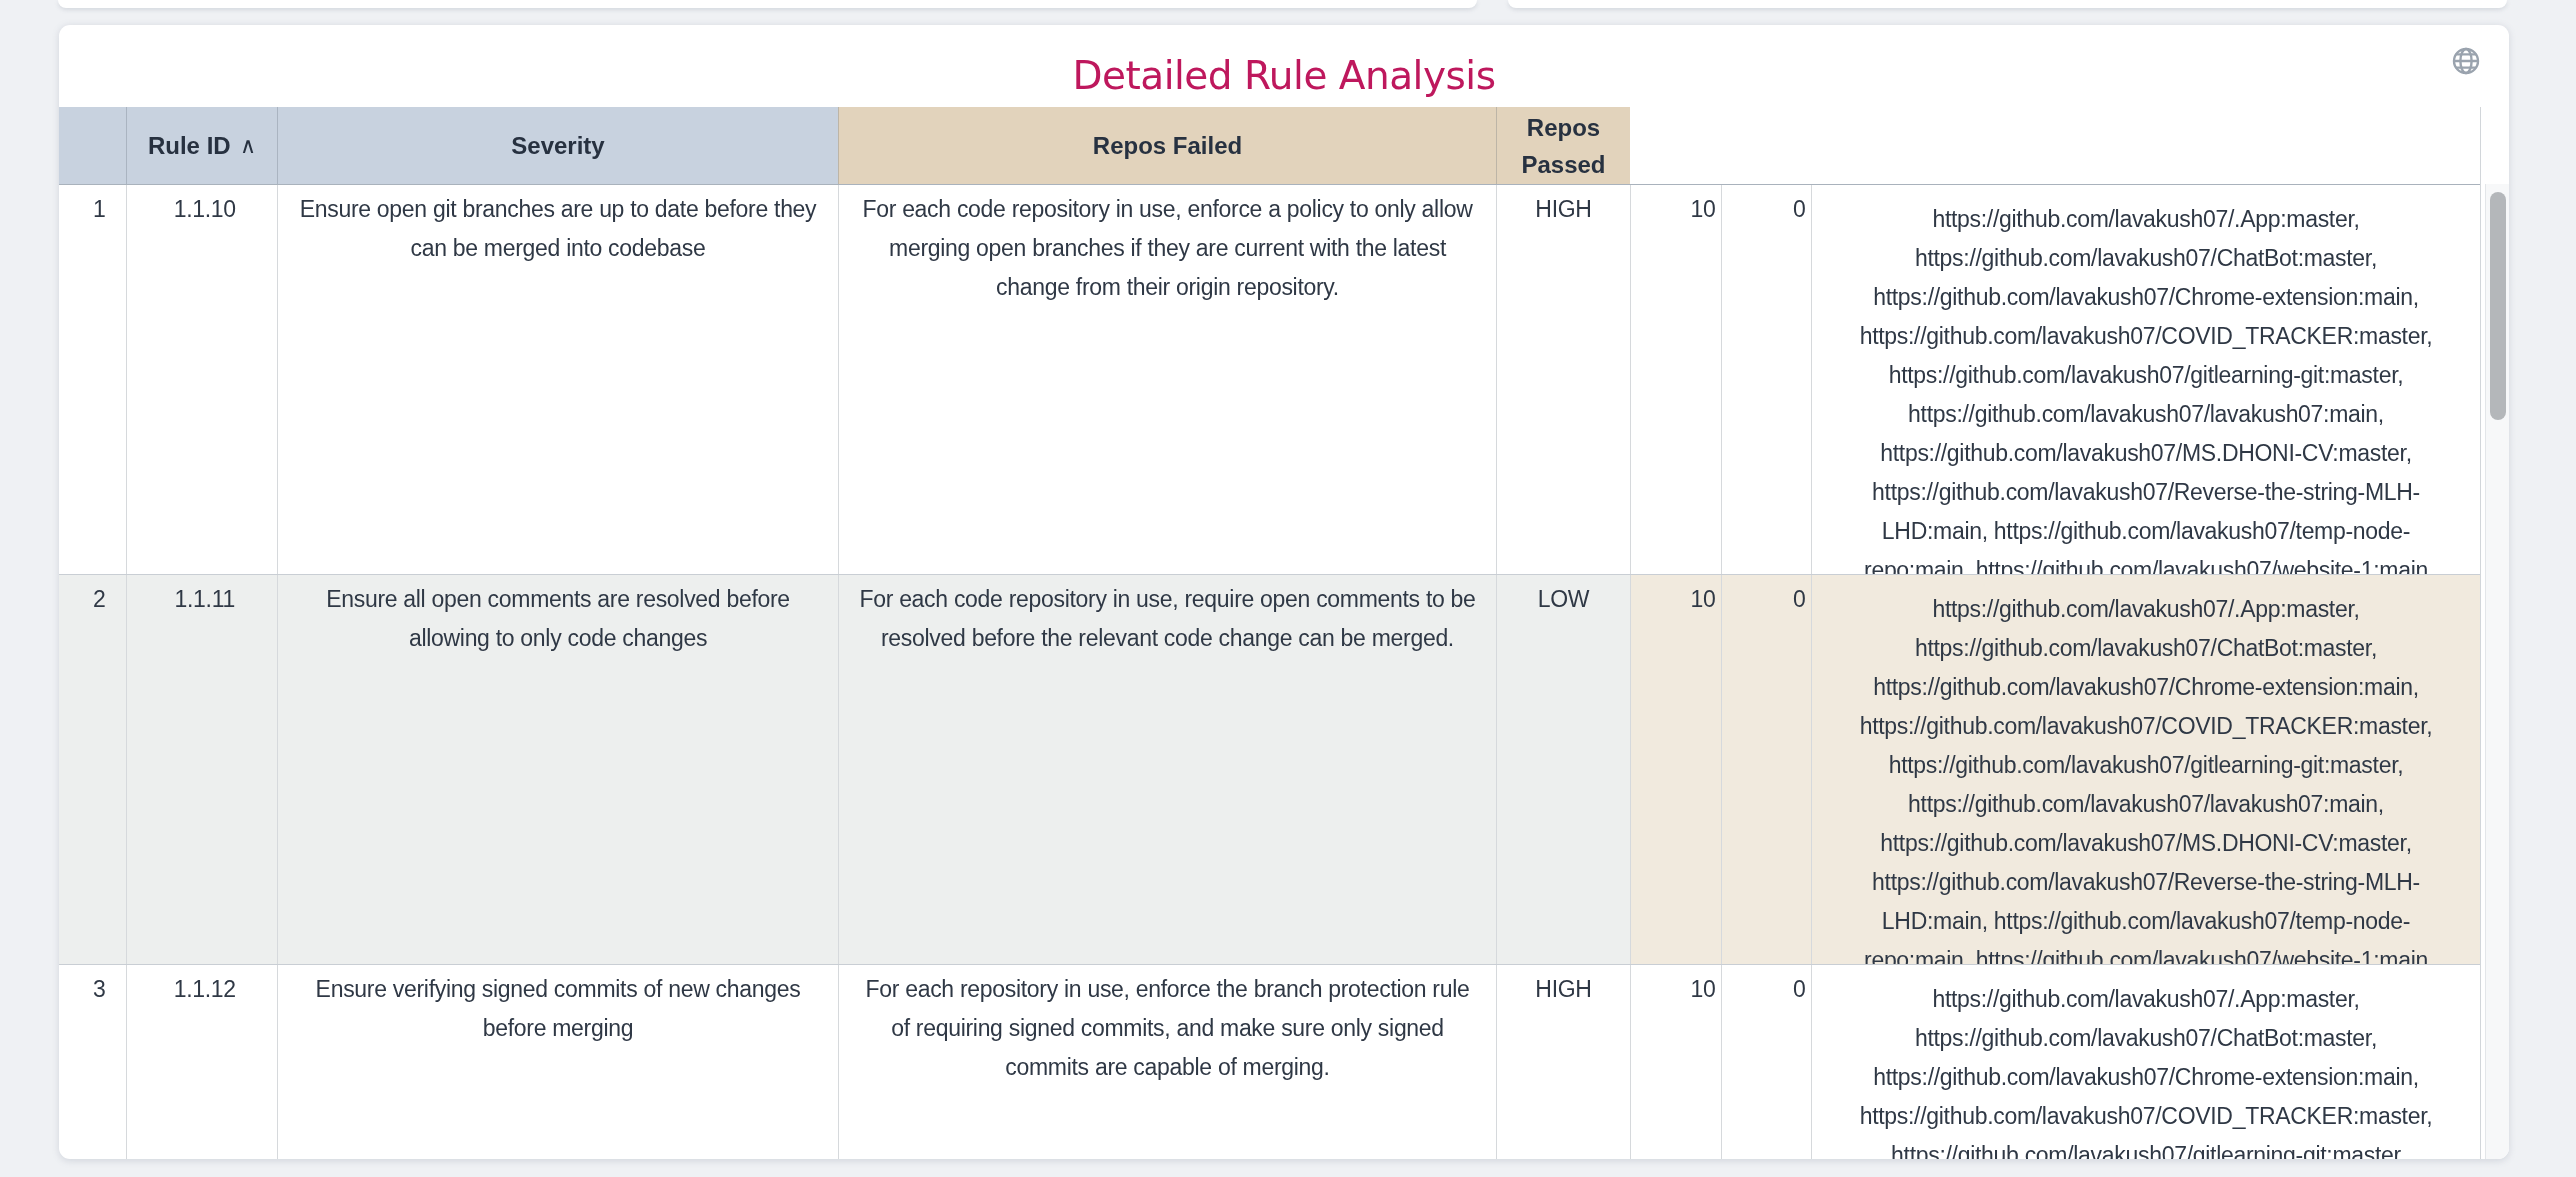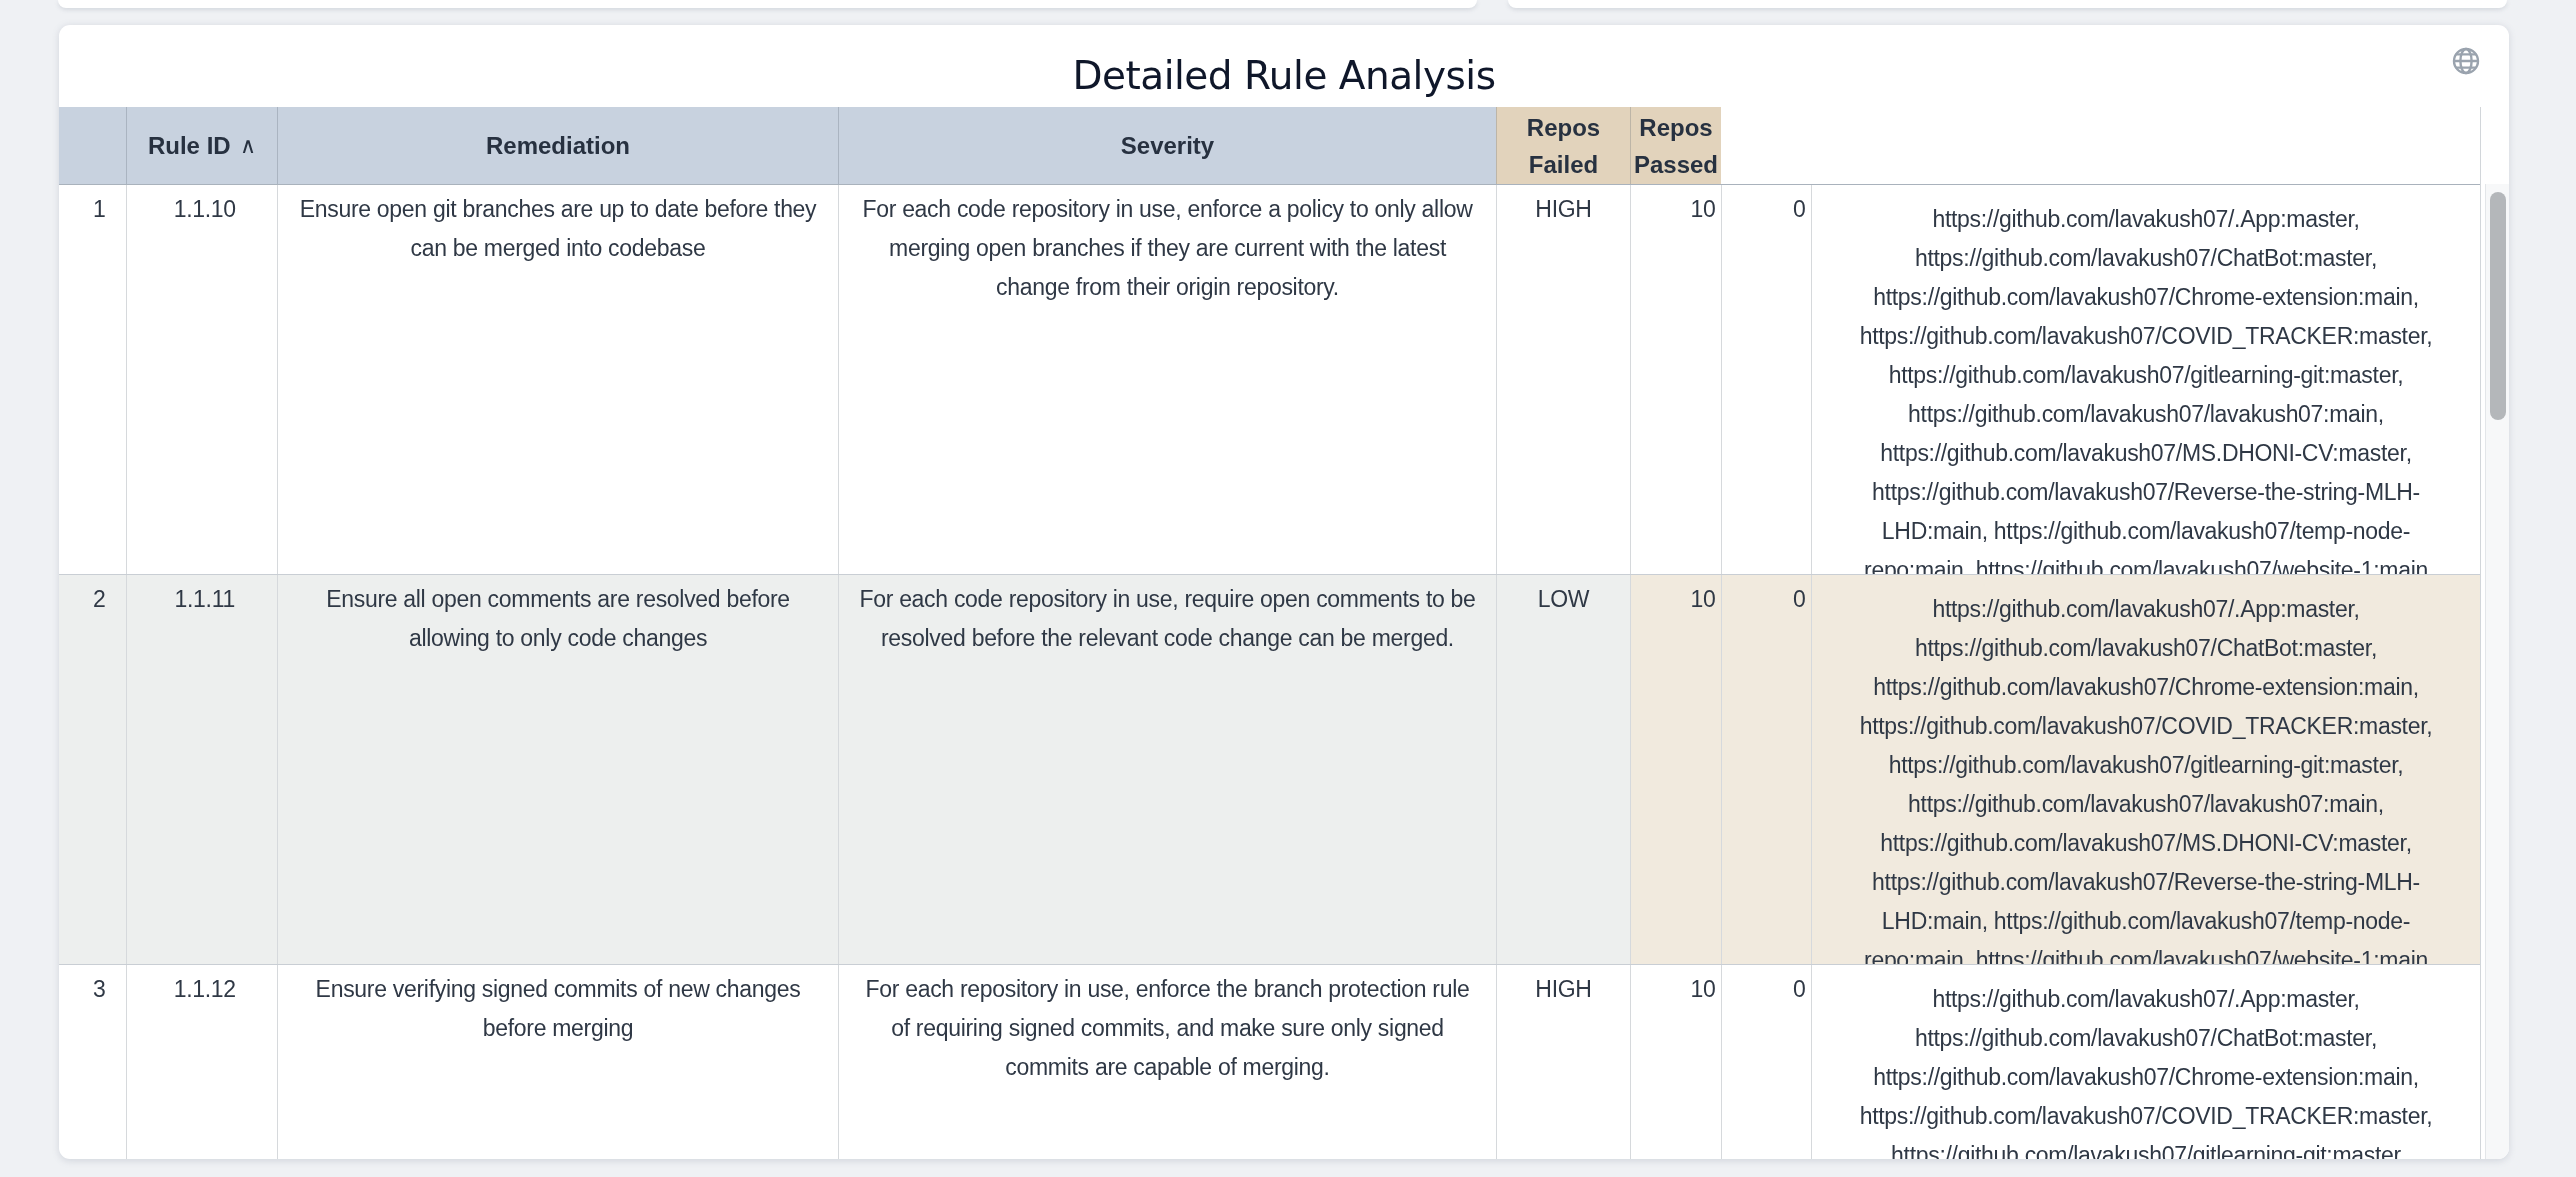--- a/index.html
+++ b/index.html
@@ -18,21 +18,21 @@
   .top-strip.right{left:1508px;width:999px;}
 
   .card{
     position:absolute;left:59px;top:25px;width:2450px;height:1134px;
     background:#ffffff;border-radius:11px;overflow:hidden;
     box-shadow:0 1.9px 7.4px rgba(110,120,140,.22);
   }
   .title{
     position:absolute;left:0;top:28px;width:100%;
     text-align:center;font-family:"DejaVu Sans","Liberation Sans",sans-serif;
-    font-size:39px;font-weight:400;color:#0f172a;letter-spacing:-0.5px;
+    font-size:39px;font-weight:400;color:#be185d;letter-spacing:-0.5px;
   }
   .globe{position:absolute;left:2391px;top:20.4px;width:32px;height:32px;}
 
   
   .table{position:absolute;left:0;top:82px;width:2421px;
     border-right:0.9px solid #d2d6da;}
   .tr{display:grid;grid-template-columns:67px 151px 561px 658px 134px 91px 90px 669px;}
   .thead{height:77px;border-bottom:0.9px solid #a9b2bc;}
   .th{
     background:#c8d2df;display:flex;align-items:center;justify-content:center;
@@ -91,23 +91,20 @@
     <div class="table">
       <div class="tr thead">
         <div class="th">
           <span></span>
         </div>
         <div class="th">
           <span>Rule ID</span>
           <span class="sort">∧</span>
         </div>
         <div class="th">
-          <span>Remediation</span>
-        </div>
-        <div class="th">
           <span>Severity</span>
         </div>
         <div class="th tan">
           <span>Repos Failed</span>
         </div>
         <div class="th tan">
           <span>Repos Passed</span>
         </div>
       </div>
       <div id="tbody">

